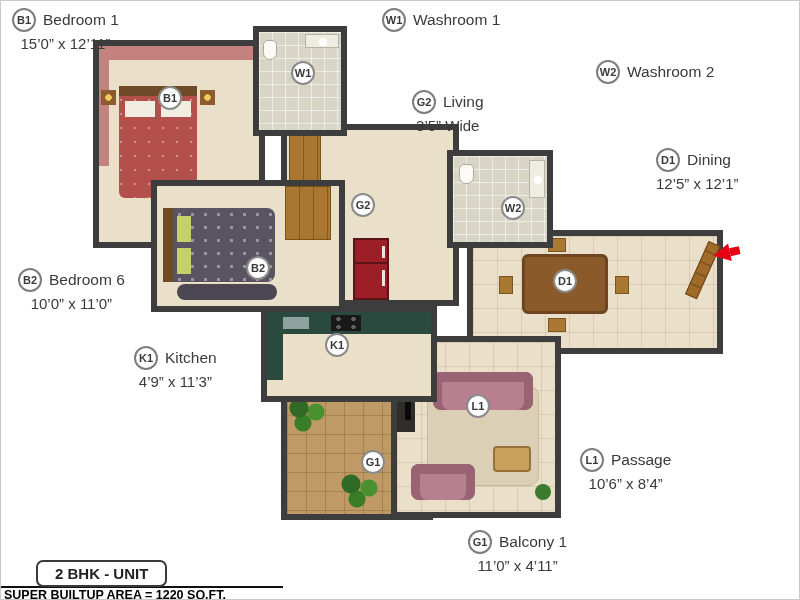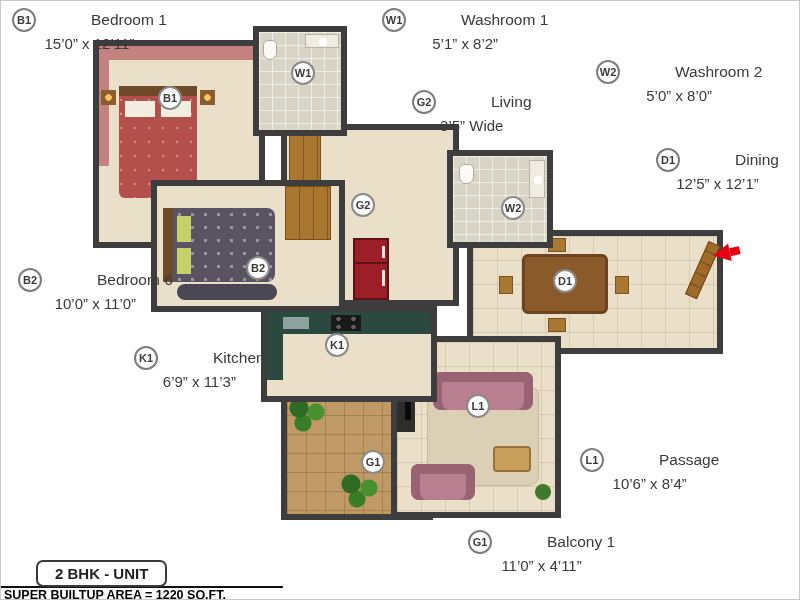--- a/index.html
+++ b/index.html
@@ -6,21 +6,21 @@
   html,body { width:800px; height:600px; background:#fff; overflow:hidden;
               font-family:"Liberation Sans", sans-serif; position:relative; }
   #frame { position:absolute; inset:0; border:1px solid #c9c9c9; pointer-events:none; z-index:50; }
 
   
   .legend { position:absolute; color:#3a3a3a; z-index:40; }
   .legend-row { display:flex; align-items:center; gap:7px; }
   .circ { width:24px; height:24px; border-radius:50%; border:2px solid #7d7d7d; background:#fff;
           display:flex; align-items:center; justify-content:center;
           font-size:11px; font-weight:700; color:#3a3a3a; flex:0 0 auto; }
-  .legend-name { font-size:15.5px; font-weight:500; white-space:nowrap;margin-left:48px; }
+  .legend-name { font-size:15.5px; font-weight:500; white-space:nowrap; }
   .legend-dims { font-size:15px; text-align:center; margin-top:3px; white-space:nowrap; }
 
   
   #plan { position:absolute; left:85px; top:10px; width:660px; height:520px; }
   .room { position:absolute; border:6px solid var(--wall,#3d3d3d); background:var(--floor,#eadfc9); }
   .tiled { background-color:var(--tile,#d8d4c6);
            background-image:linear-gradient(rgba(255,255,255,.55) 1px, transparent 1px),
                             linear-gradient(90deg, rgba(255,255,255,.55) 1px, transparent 1px);
            background-size:13px 13px; }
   .tilefloor { background-image:linear-gradient(rgba(150,125,90,.20) 1px, transparent 1px),
@@ -69,29 +69,27 @@
     <span class="legend-name">Bedroom 1</span>
   </div>
   <div class="legend-dims">15’0” x 12’11”</div>
 </div>
 
 <div class="legend" style="left:382px;top:8px">
   <div class="legend-row">
     <span class="circ">W1</span>
     <span class="legend-name">Washroom 1</span>
   </div>
-  <div class="legend-dims">5’1” x 8’2”</div>
 </div>
 
 <div class="legend" style="left:596px;top:60px">
   <div class="legend-row">
     <span class="circ">W2</span>
     <span class="legend-name">Washroom 2</span>
   </div>
-  <div class="legend-dims">5’0” x 8’0”</div>
 </div>
 
 <div class="legend" style="left:412px;top:90px">
   <div class="legend-row">
     <span class="circ">G2</span>
     <span class="legend-name">Living</span>
   </div>
   <div class="legend-dims">3’5” Wide</div>
 </div>
 
@@ -109,21 +107,21 @@
     <span class="legend-name">Bedroom 6</span>
   </div>
   <div class="legend-dims">10’0” x 11’0”</div>
 </div>
 
 <div class="legend" style="left:134px;top:346px">
   <div class="legend-row">
     <span class="circ">K1</span>
     <span class="legend-name">Kitchen</span>
   </div>
-  <div class="legend-dims">6’9” x 11’3”</div>
+  <div class="legend-dims">4’9” x 11’3”</div>
 </div>
 
 <div class="legend" style="left:580px;top:448px">
   <div class="legend-row">
     <span class="circ">L1</span>
     <span class="legend-name">Passage</span>
   </div>
   <div class="legend-dims">10’6” x 8’4”</div>
 </div>
 

